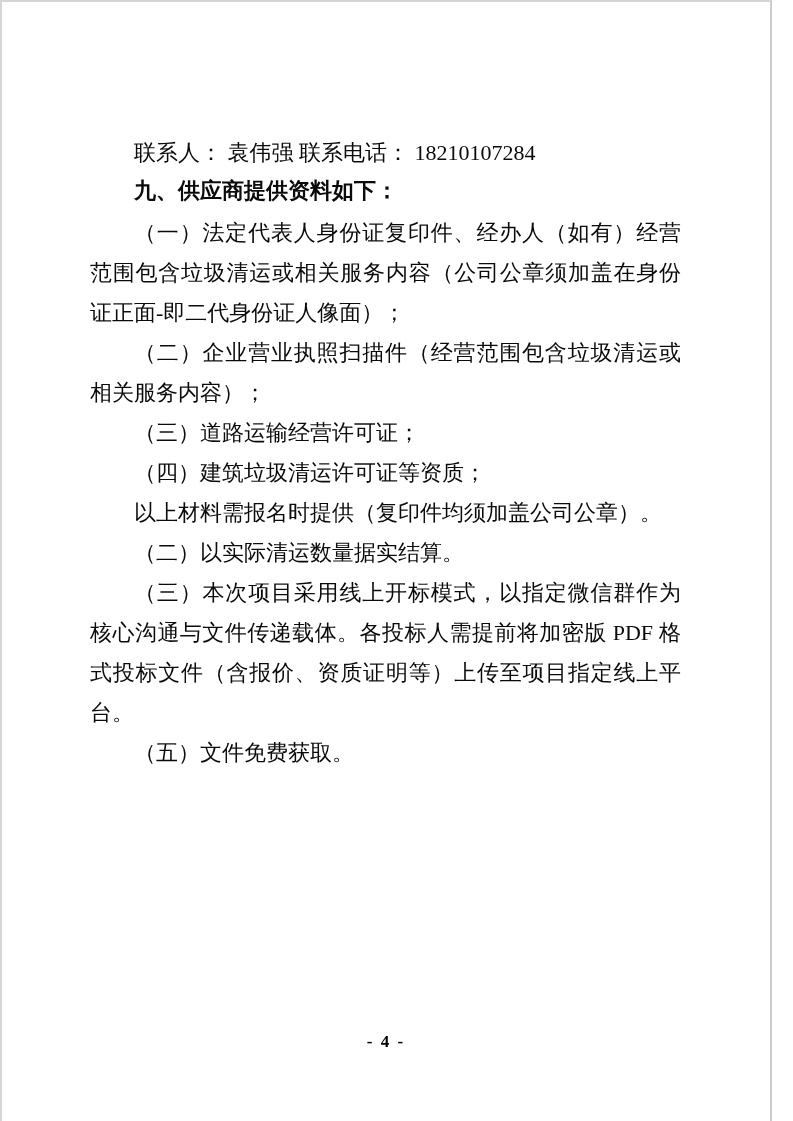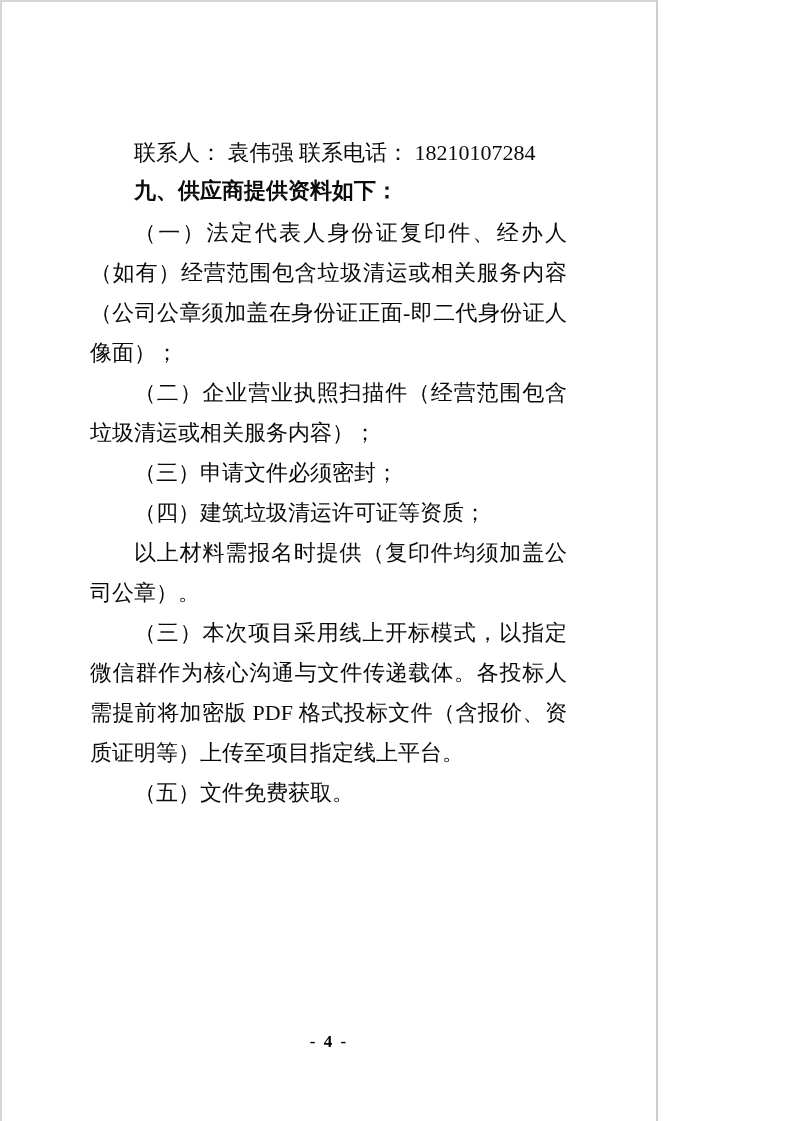--- a/index.html
+++ b/index.html
@@ -2,21 +2,21 @@
 <html><head>
 <meta charset="utf-8">
 <style>
   html, body {
     margin: 0;
     padding: 0;
     background: #ffffff;
   }
   .page {
     position: relative;
-    width: 658px;
+    width: 772px;
     height: 1121px;
     box-sizing: border-box;
     background: #ffffff;
     border-top: 2px solid #d6d6d6;
     border-left: 2px solid #d6d6d6;
     border-right: 2px solid #cccccc;
     overflow: hidden;
     font-family: "Liberation Serif", "DejaVu Serif", serif;
     color: #0b0b0b;
   }
@@ -56,22 +56,23 @@
 </style>
 </head>
 <body>
 
 <div class="page">
   <div class="content">
     <p class="para">联系人：  袁伟强 联系电话：  18210107284</p>
     <p class="para heading">九、供应商提供资料如下：</p>
     <p class="para">（一）法定代表人身份证复印件、经办人（如有）经营范围包含垃圾清运或相关服务内容（公司公章须加盖在身份证正面-即二代身份证人像面）；</p>
     <p class="para">（二）企业营业执照扫描件（经营范围包含垃圾清运或相关服务内容）；</p>
-    <p class="para">（三）申请文件必须密封；</p>
+    <p class="para">（三）道路运输经营许可证；</p>
     <p class="para">（四）建筑垃圾清运许可证等资质；</p>
     <p class="para">以上材料需报名时提供（复印件均须加盖公司公章）。</p>
+    <p class="para">（二）以实际清运数量据实结算。</p>
     <p class="para">（三）本次项目采用线上开标模式，以指定微信群作为核心沟通与文件传递载体。各投标人需提前将加密版 PDF 格式投标文件（含报价、资质证明等）上传至项目指定线上平台。</p>
     <p class="para">（五）文件免费获取。</p>
   </div>
   <div class="page-footer">
     <span class="page-number">- 4 -</span>
   </div>
 </div>
 
 </body></html>

